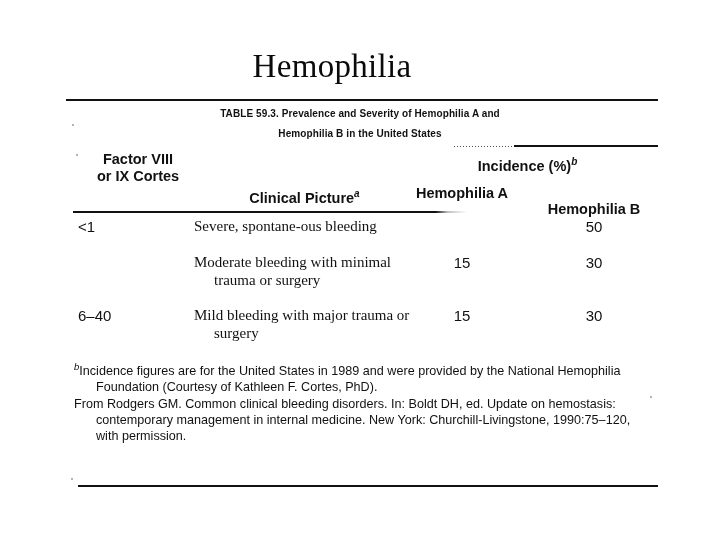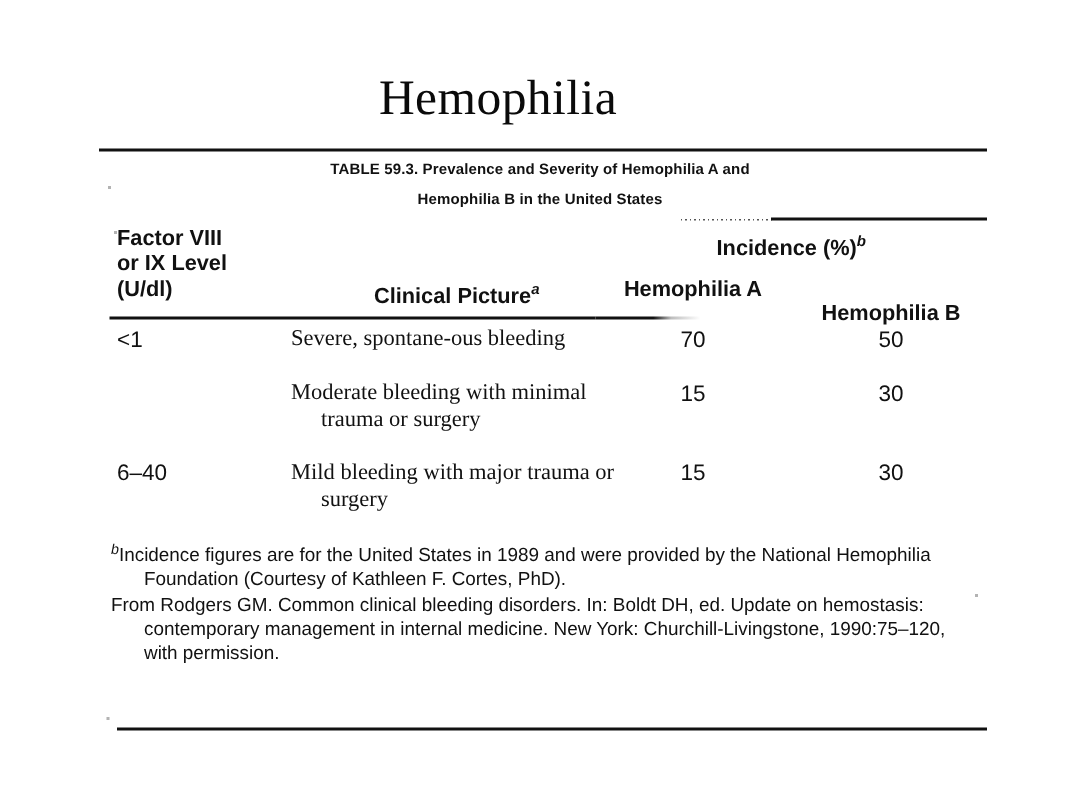--- a/index.html
+++ b/index.html
@@ -94,20 +94,21 @@
     font-family: "Liberation Sans", sans-serif;
     font-weight: bold;
     font-size: 14.5px;
     line-height: 17px;
   }
   .hdr-factor {
     position: absolute;
     left: 16px;
     top: 0px;
     width: 120px;
+    text-align: center;
   }
   .hdr-clinical {
     position: absolute;
     left: 150px;
     top: 34px;
     width: 185px;
     text-align: center;
   }
   .hdr-incidence {
     position: absolute;
@@ -240,38 +241,36 @@
       <div>TABLE 59.3.  Prevalence and Severity of Hemophilia A and</div>
       <div>Hemophilia B in the United States</div>
     </div>
 
     <div class="rule under-caption-dots"></div>
     <div class="rule under-caption"></div>
 
     <div class="header-zone">
       <div class="hdr-factor">
         <div>Factor VIII</div>
-        <div>or IX Level</div>
-        <div>(U/dl)</div>
+        <div>or IX Cortes</div>
       </div>
       <div class="hdr-clinical"><span>Clinical Picture</span><span class="sup">a</span></div>
       <div class="hdr-incidence"><span>Incidence (%)</span><span class="sup">b</span></div>
       <div class="hdr-hemo-a">Hemophilia A</div>
       <div class="hdr-hemo-b">Hemophilia B</div>
     </div>
 
     <div class="rule under-header-solid"></div>
     <div class="rule under-header-fade"></div>
 
     <div class="body-zone">
 
       <div class="row row-1">
         <div class="cell-level">&lt;1</div>
         <div class="cell-clinical">Severe, spontane-ous bleeding</div>
-        <div class="cell-a">70</div>
         <div class="cell-b">50</div>
       </div>
 
       <div class="row row-2">
         <div class="cell-clinical">Moderate bleeding with minimal trauma or surgery</div>
         <div class="cell-a">15</div>
         <div class="cell-b">30</div>
       </div>
 
       <div class="row row-3">

